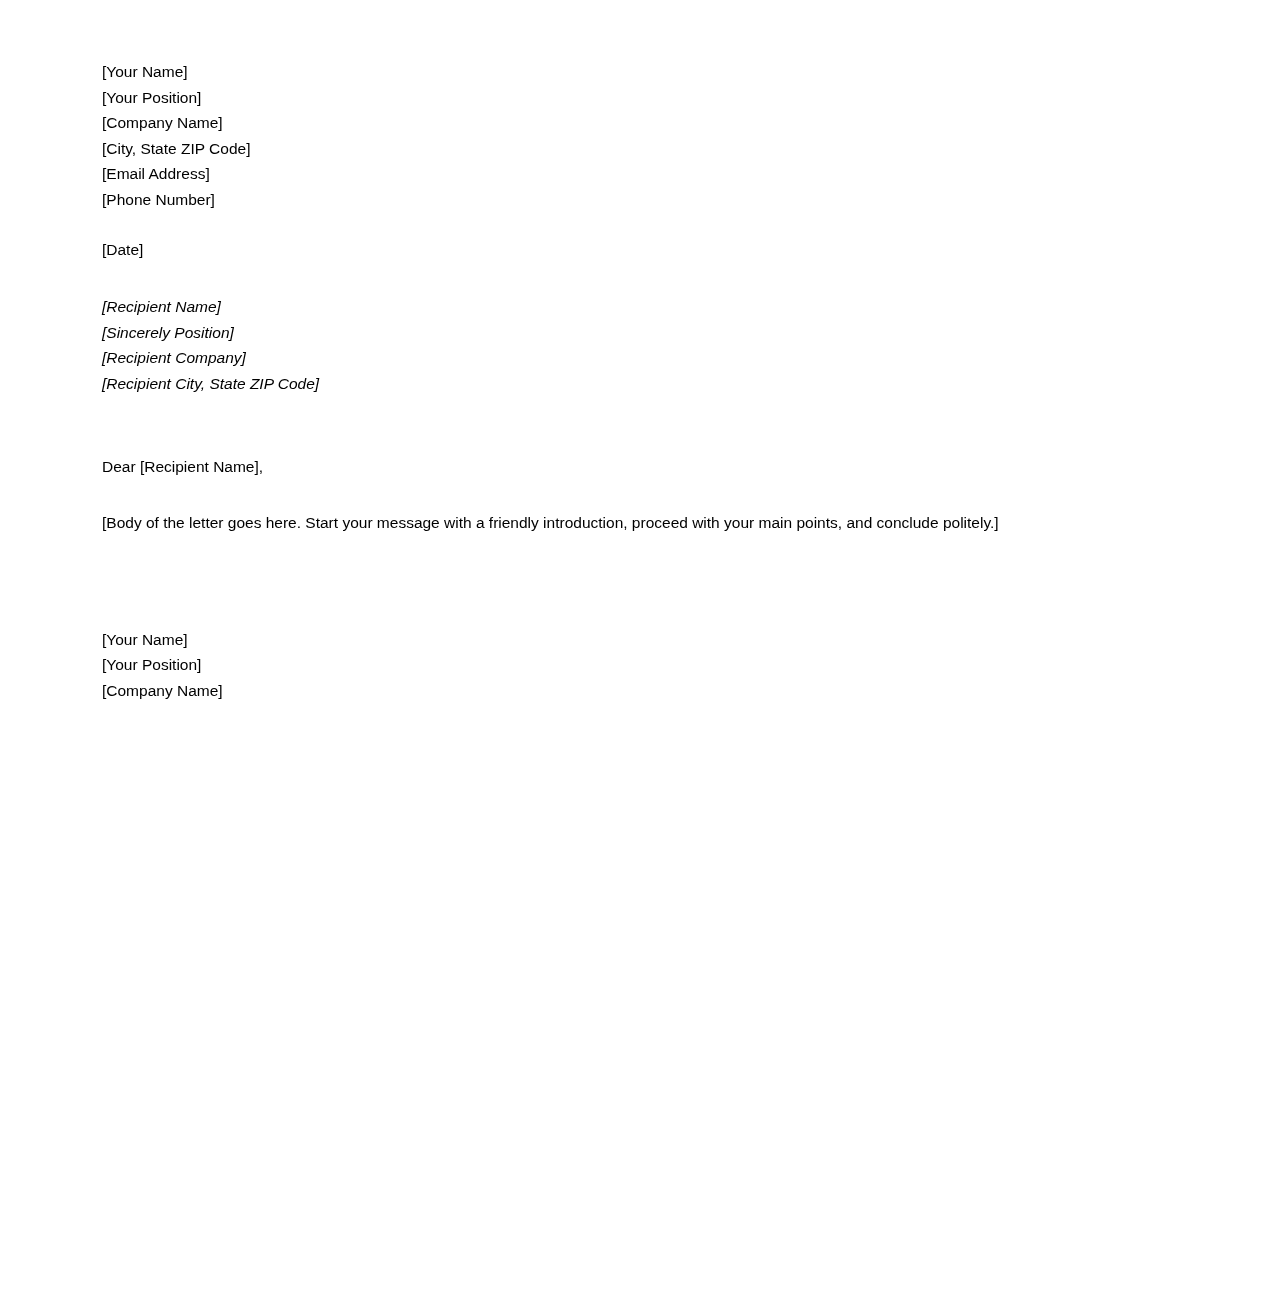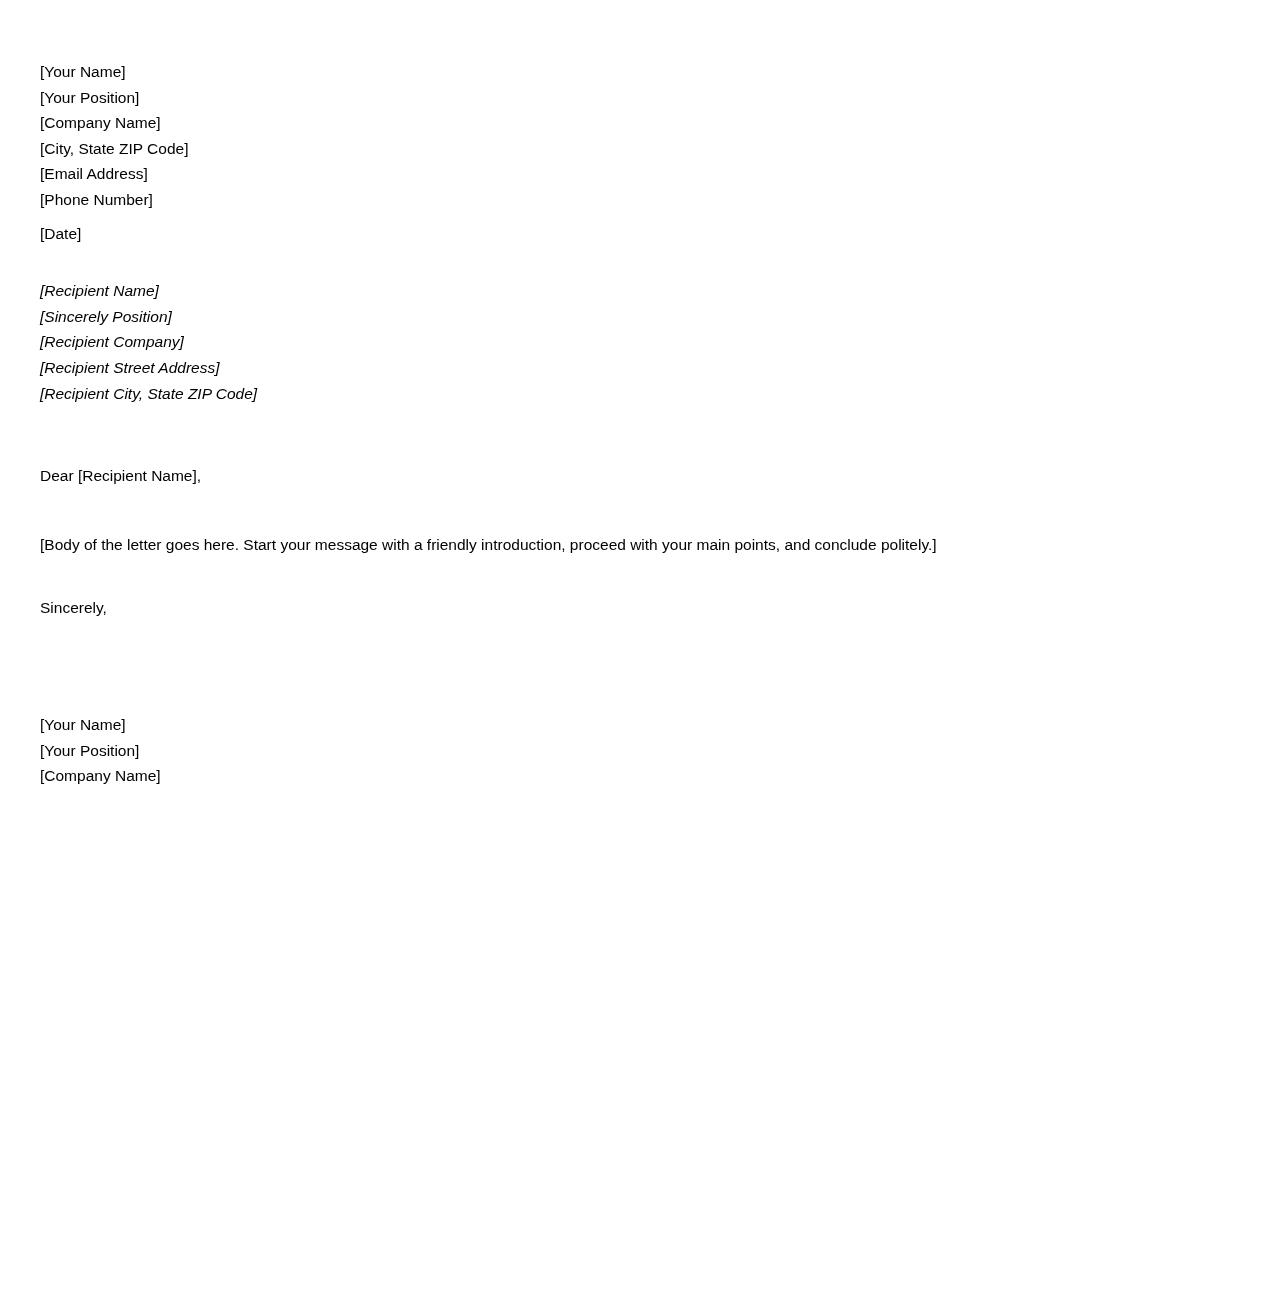--- a/index.html
+++ b/index.html
@@ -10,33 +10,33 @@
   body {
     width: 1278px;
     height: 1300px;
     font-family: "Liberation Sans", sans-serif;
     font-size: 15.5px;
     line-height: 25.6px;
     color: #000000;
     overflow: hidden;
   }
   .letter {
-    padding: 59px 100px 0 40px;
+    padding: 59px 100px 0 102px;
     box-sizing: border-box;
     width: 1278px;
   }
   .line, .para {
     margin: 0;
     white-space: pre-wrap;
   }
   .block { margin: 0; }
-  .block-date       { margin-top: 8px; }
+  .block-date       { margin-top: 24px; }
   .block-recipient  { margin-top: 32px; font-style: italic; }
   .block-salutation { margin-top: 57px; }
-  .block-body       { margin-top: 43px; }
+  .block-body       { margin-top: 31px; }
   .block-closing    { margin-top: 38px; }
   .block-signature  { margin-top: 91px; }
 </style>
 </head>
 <body>
 
 <div class="letter">
 
   <div class="block">
     <div class="line">[Your Name]</div>
@@ -48,35 +48,31 @@
   </div>
 
   <div class="block block-date">
     <div class="line">[Date]</div>
   </div>
 
   <div class="block block-recipient">
     <div class="line">[Recipient Name]</div>
     <div class="line">[Sincerely Position]</div>
     <div class="line">[Recipient Company]</div>
-    <div class="line">[Recipient Street Address]</div>
     <div class="line">[Recipient City, State ZIP Code]</div>
   </div>
 
   <div class="block block-salutation">
     <div class="line">Dear [Recipient Name],</div>
   </div>
 
   <div class="block block-body">
     <p class="para">[Body of the letter goes here. Start your message with a friendly introduction, proceed with your main points, and conclude politely.]</p>
   </div>
 
-  <div class="block block-closing">
-    <div class="line">Sincerely,</div>
-  </div>
 
   <div class="block block-signature">
     <div class="line">[Your Name]</div>
     <div class="line">[Your Position]</div>
     <div class="line">[Company Name]</div>
   </div>
 
 </div>
 
 </body></html>

